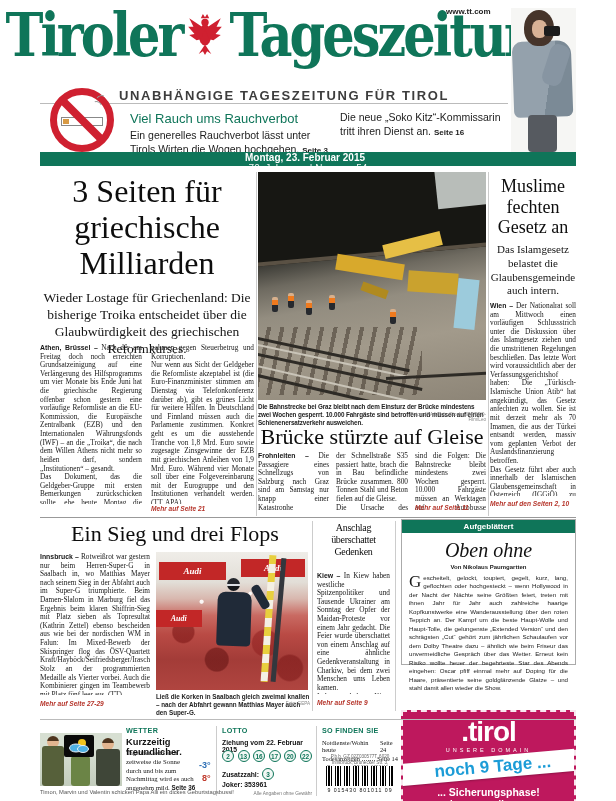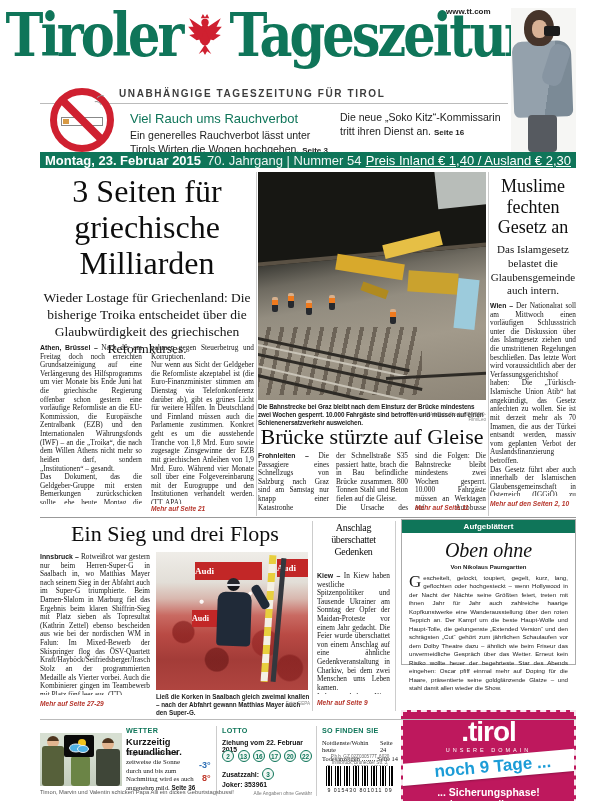--- a/index.html
+++ b/index.html
@@ -4,21 +4,21 @@
 <style>
   html,body{margin:0;padding:0;background:#e9e9e9;}
   .page{position:relative;width:616px;height:801px;background:#fff;margin:0 auto;overflow:hidden;
         font-family:"Liberation Sans",sans-serif;color:#111;}
 
   
   .tt-url{position:absolute;top:7px;left:446px;font-size:8px;font-weight:bold;color:#222;}
   .title-row{position:absolute;top:10px;left:42px;width:492px;display:flex;align-items:center;justify-content:center;gap:4px;}
   .tt-title{font-family:"DejaVu Serif",serif;font-weight:bold;font-size:51px;letter-spacing:-3px;color:#0f7559;line-height:1;transform:scaleY(1.18);}
   .eagle{display:inline-block;margin:0 2px;}
-  .subtitle{position:absolute;top:88px;left:119px;font-size:10px;font-weight:bold;letter-spacing:1.6px;color:#3d3d3d;}
+  .subtitle{position:absolute;top:88px;left:119px;font-size:13px;font-weight:bold;letter-spacing:1.6px;color:#3d3d3d;}
   .header-rule{position:absolute;top:103px;left:40px;width:468px;height:1px;background:#bbb;}
 
   
   .nosmoke{position:absolute;top:88px;left:50px;width:50px;height:50px;border:7px solid #cf2030;border-radius:50%;background:#fff;}
   .cig{position:absolute;top:22px;left:4px;width:40px;height:7px;background:#fff;border:1px solid #888;}
   .cig::before{content:"";position:absolute;left:1px;top:1px;width:6px;height:5px;background:#d89a44;}
   .smoke{position:absolute;width:9px;height:9px;border:1.5px solid #999;border-color:#999 transparent transparent transparent;border-radius:50%;}
   .smoke.s1{top:6px;left:34px;transform:rotate(25deg);}
   .smoke.s2{top:0px;left:39px;transform:rotate(-15deg);}
   .ns-bar{position:absolute;top:21px;left:-4px;width:58px;height:8px;background:#cf2030;transform:rotate(45deg);}
@@ -35,21 +35,21 @@
   .reporter{position:absolute;top:8px;left:511px;width:65px;height:144px;background:#f6f6f4;overflow:hidden;}
   .rp-hair{position:absolute;left:13px;top:2px;width:30px;height:36px;background:#46342a;border-radius:50% 50% 42% 46%;}
   .rp-face{position:absolute;left:21px;top:12px;width:15px;height:18px;background:#d9b296;border-radius:45%;}
   .rp-binoc{position:absolute;left:33px;top:18px;width:16px;height:10px;background:#1c1c1c;border-radius:2px;}
   .rp-jacket{position:absolute;left:2px;top:33px;width:59px;height:76px;background:linear-gradient(100deg,#94a1ac 0 60%,#7b8a96 60% 100%);border-radius:10px 14px 6px 6px;transform:rotate(-2deg);}
   .rp-arm{position:absolute;left:35px;top:36px;width:20px;height:42px;background:#8795a2;border-radius:8px;transform:rotate(18deg);}
   .rp-legs{position:absolute;left:17px;top:107px;width:29px;height:37px;background:#565a60;border-radius:4px;}
 
   
   .datebar{position:absolute;top:152px;left:40px;width:536px;height:14px;background:#0f7559;color:#fff;
-           display:flex;align-items:center;font-size:13px;padding:8px 5px;box-sizing:border-box;}
+           display:flex;align-items:center;font-size:10px;padding:0 5px;box-sizing:border-box;flex-direction:column;}
   .db-date{font-weight:bold;margin-right:6px;}
   .db-issue{opacity:.92;}
   .db-price{margin-left:auto;text-decoration:underline;}
 
   
   .vrule{position:absolute;width:1px;background:#ccc;}
   .hrule{position:absolute;height:1px;background:#999;}
 
   
   .lead-hl{position:absolute;top:174px;left:40px;width:214px;text-align:center;
@@ -111,22 +111,22 @@
   .ski-photo{position:absolute;top:552px;left:156px;width:152px;height:138px;overflow:hidden;
              background:linear-gradient(180deg,#efede8 0%,#e2ded7 22%,#d8b7ae 34%,#c96a62 46%,#b94a44 60%,#a33c38 78%,#b04540 100%);}
   .crowd{position:absolute;inset:0;background-image:
      radial-gradient(circle at 18% 58%,rgba(120,18,18,.55) 0 7%,transparent 8%),
      radial-gradient(circle at 72% 66%,rgba(140,28,28,.5) 0 9%,transparent 10%),
      radial-gradient(circle at 40% 78%,rgba(90,12,12,.5) 0 8%,transparent 9%),
      radial-gradient(circle at 88% 84%,rgba(120,20,20,.5) 0 7%,transparent 8%),
      radial-gradient(circle at 30% 36%,rgba(255,255,255,.9) 0 1.2%,transparent 1.8%),
      radial-gradient(circle at 62% 30%,rgba(255,255,255,.9) 0 1%,transparent 1.6%),
      radial-gradient(circle at 50% 55%,rgba(255,255,255,.8) 0 1%,transparent 1.6%);}
-  .board{position:absolute;background:#c22727;color:#fff;display:flex;align-items:center;justify-content:flex-start;
-         font-family:"Liberation Serif",serif;font-weight:bold;margin-left:36px;}
+  .board{position:absolute;background:#c22727;color:#fff;display:flex;align-items:center;justify-content:center;
+         font-family:"Liberation Serif",serif;font-style:italic;font-weight:bold;}
   .board.bo1{left:2%;top:7%;width:44%;height:13%;font-size:9px;}
   .board.bo2{left:56%;top:5%;width:42%;height:13%;font-size:9px;}
   .board.bo3{left:0;top:42%;width:30%;height:12%;font-size:8px;}
   .skier-head{position:absolute;left:47%;top:19%;width:13px;height:13px;border-radius:50%;
               background:linear-gradient(180deg,#23262c 0 45%,#dadde2 45% 60%,#14161a 60% 100%);}
   .skier-body{position:absolute;left:40%;top:29%;width:34px;height:54px;background:#202a38;border-radius:8px 8px 4px 4px;transform:rotate(2deg);}
   .skier-arm{position:absolute;left:66%;top:23%;width:9px;height:26px;background:#202a38;border-radius:4px;transform:rotate(-30deg);}
   .ski1{position:absolute;left:72%;top:2%;width:7px;height:92%;transform:rotate(4deg);
         background:repeating-linear-gradient(180deg,#e8cf3e 0 9px,#f4f0e4 9px 18px);}
   .ski2{position:absolute;left:79%;top:4%;width:5px;height:90%;background:#33373d;transform:rotate(5deg);}

